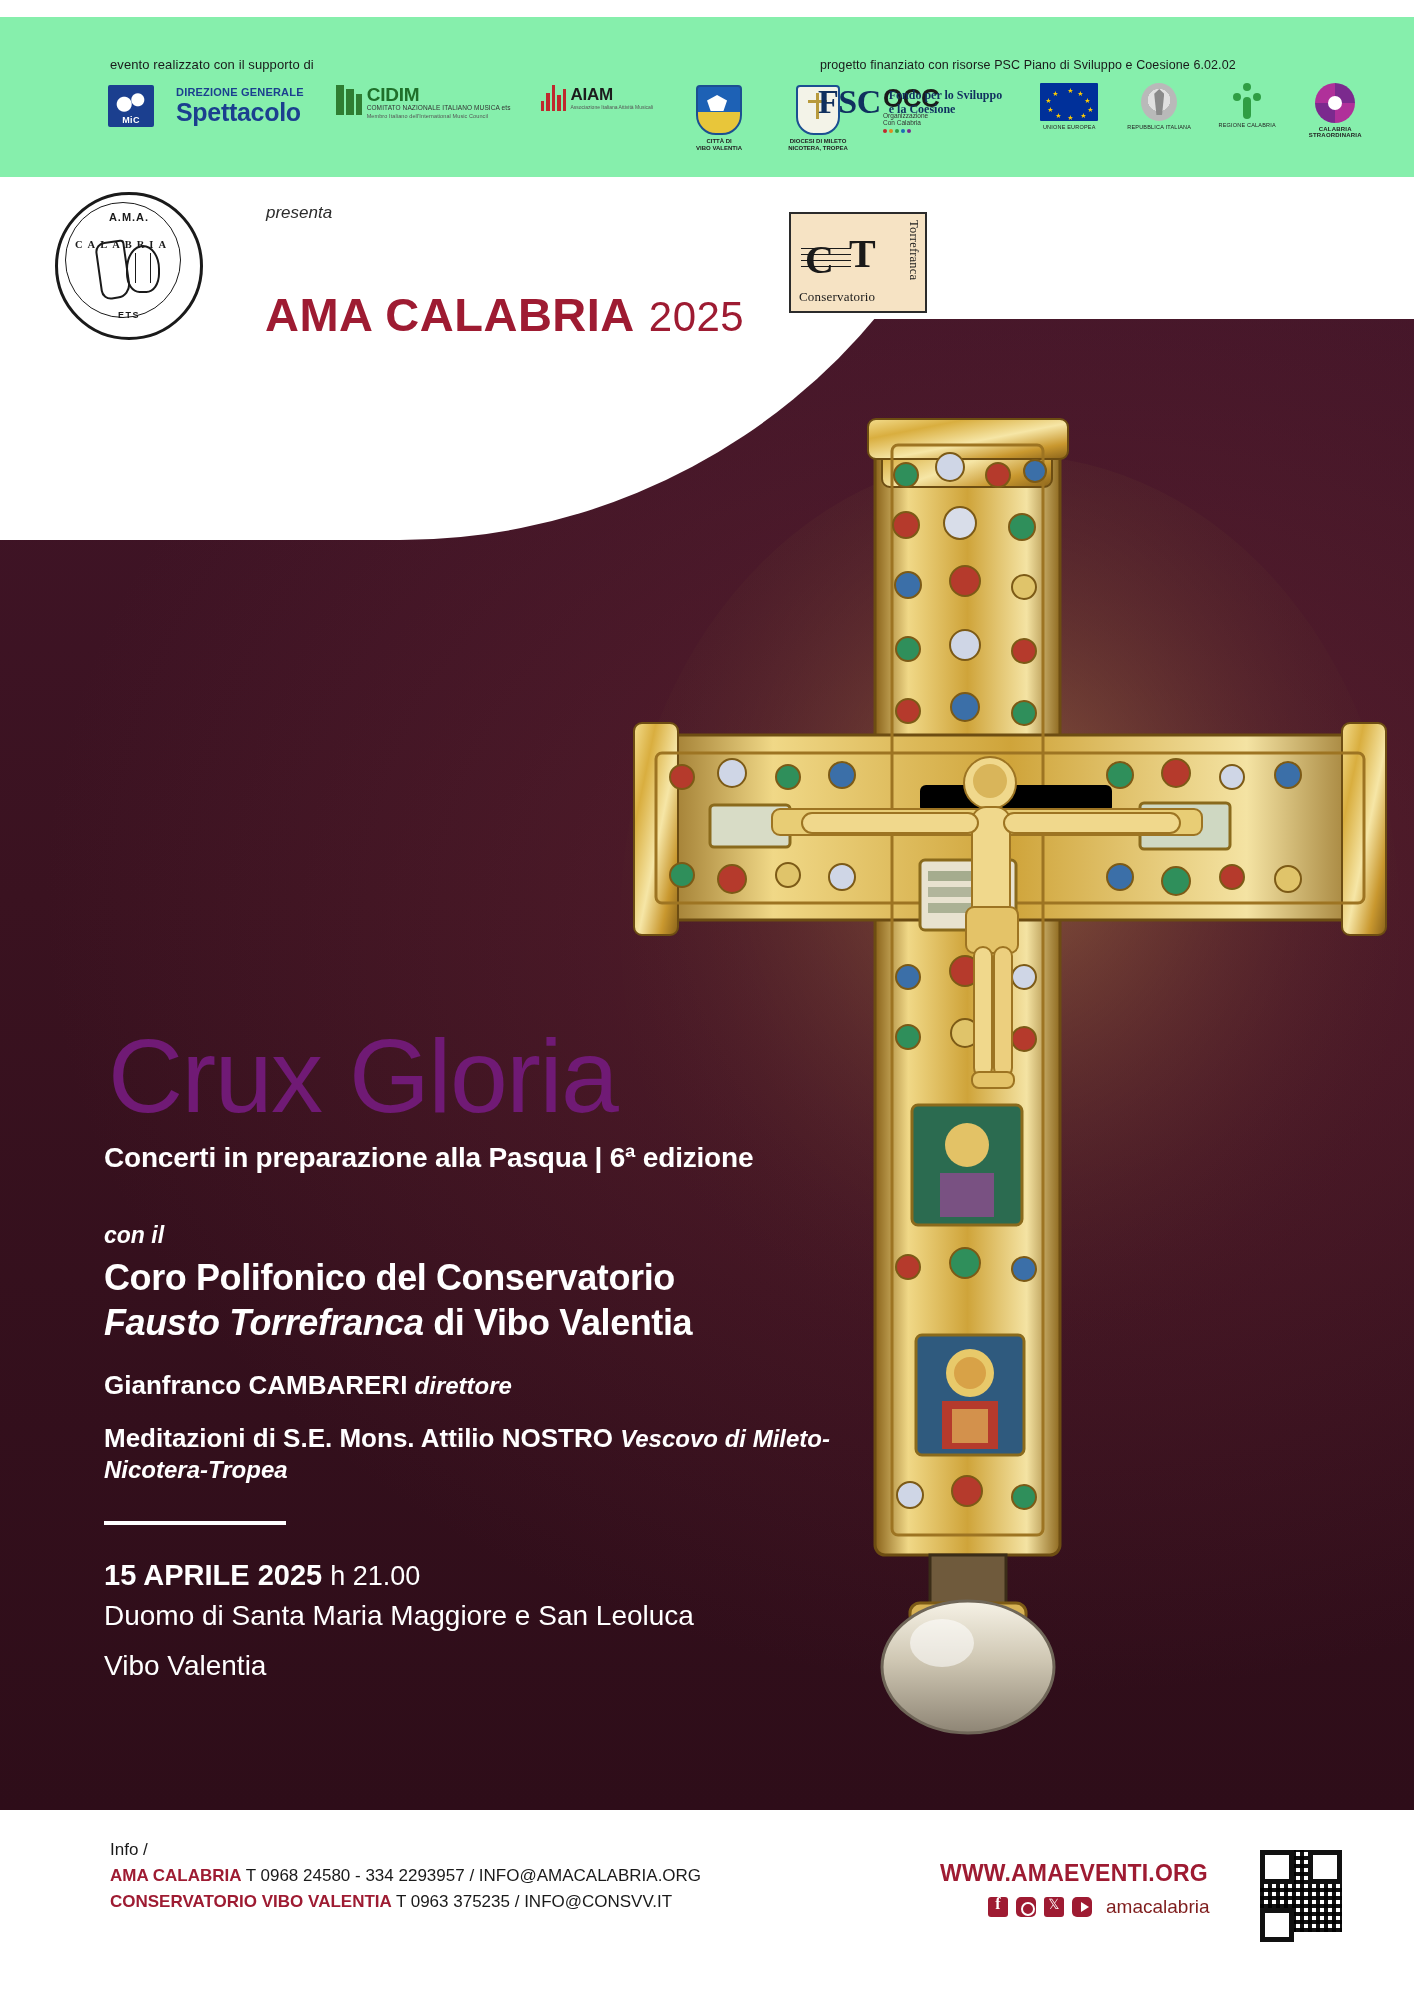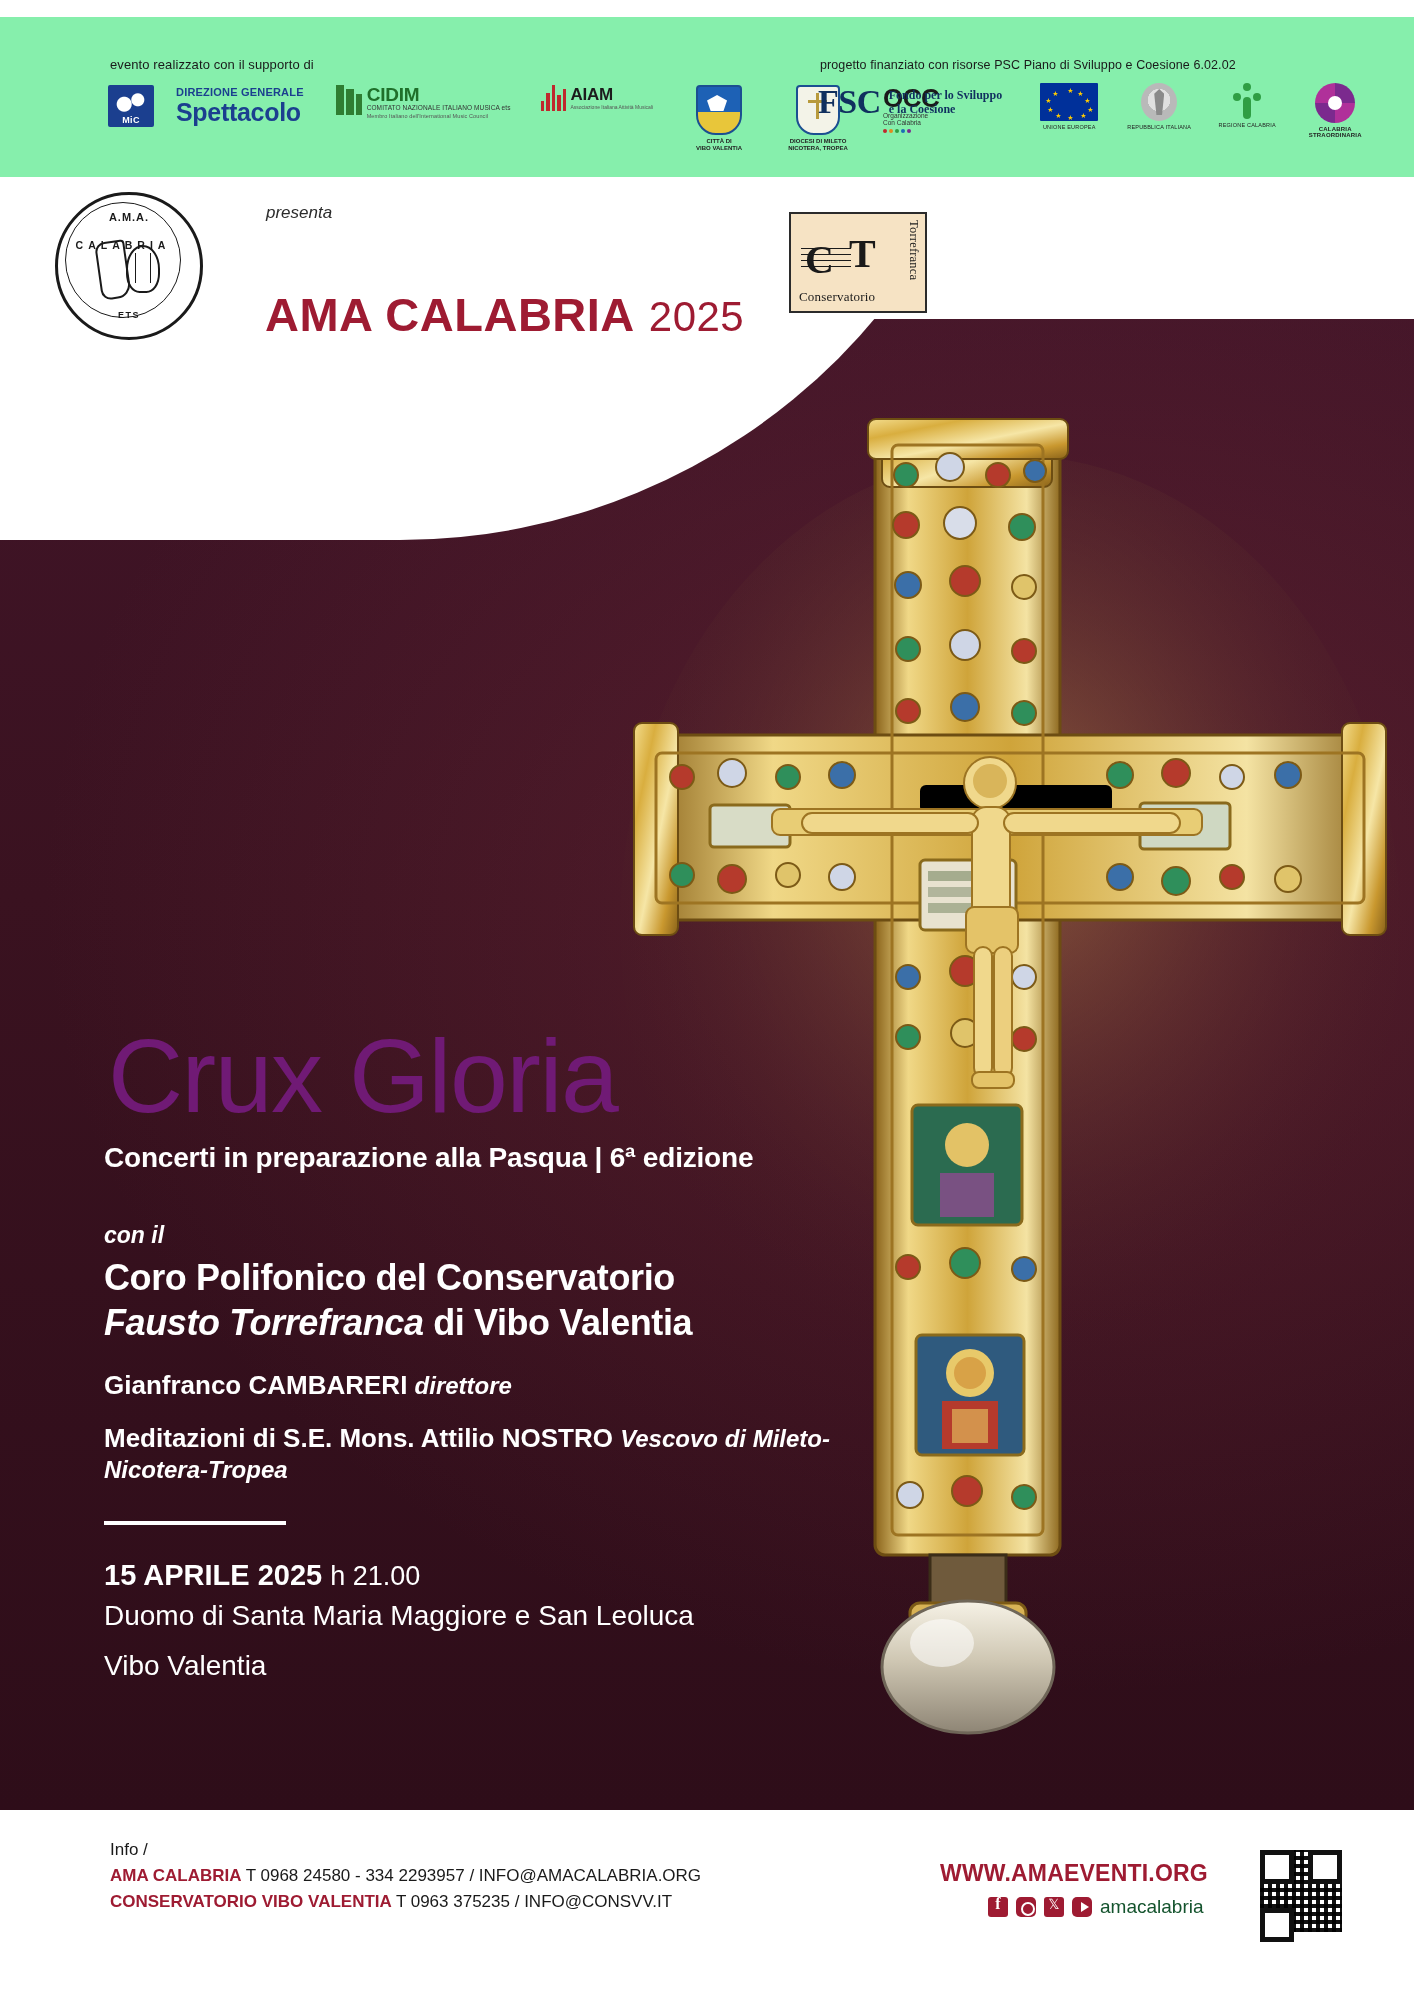--- a/index.html
+++ b/index.html
@@ -301,21 +301,21 @@
     width: 114px; height: 114px;
     border-radius: 50%;
     border: 1.5px solid #1a1a1a;
   }
   .seal .seal-top {
     position:absolute; left:0; top:16px; width:142px; text-align:center;
     font-size: 11px; font-weight: bold; letter-spacing: 1px; color:#1a1a1a;
   }
   .seal .seal-word {
     position:absolute; left:0; top:44px; width:130px; text-align:center;
-    font-size: 10.5px; font-weight:bold; letter-spacing: 5px; color:#1a1a1a;
+    font-size: 10.5px; font-weight:bold; letter-spacing: 5px; color:#1a1a1a;font-family:Liberation Serif, serif;
   }
   .seal .seal-bottom {
     position:absolute; left:0; bottom:17px; width:142px; text-align:center;
     font-size: 9px; font-weight: bold; letter-spacing: 1.5px; color:#1a1a1a;
   }
   .seal .seal-emblem {
     position:absolute; left:38px; top:44px; width:66px; height:58px;
   }
   .seal .seal-emblem .boot {
     position:absolute; left:2px; top:2px; width:26px; height:54px;
@@ -580,21 +580,22 @@
     content:"𝕏"; position:absolute; left:0; top:-1px; width:20px; text-align:center;
     color:#fff; font-size:14px;
   }
   .ico-yt { width:26px; background:#9e1b32; border-radius:5px; }
   .ico-yt:after {
     content:""; position:absolute; left:9px; top:5px;
     border-left:8px solid #fff; border-top:5px solid transparent; border-bottom:5px solid transparent;
   }
   .socials .handle {
     font-size: 19px;
-    color: #14532d;
+    color: #7f1d1d;
+    margin-left: 6px;
   }
   .qr {
     position: absolute;
     left: 1260px; top: 40px;
     width: 82px; height: 82px;
     background:
       repeating-linear-gradient(90deg, #111 0 4px, #fff 4px 8px),
       repeating-linear-gradient(0deg, #111 0 4px, #fff 4px 8px);
     background-blend-mode: multiply;
   }

